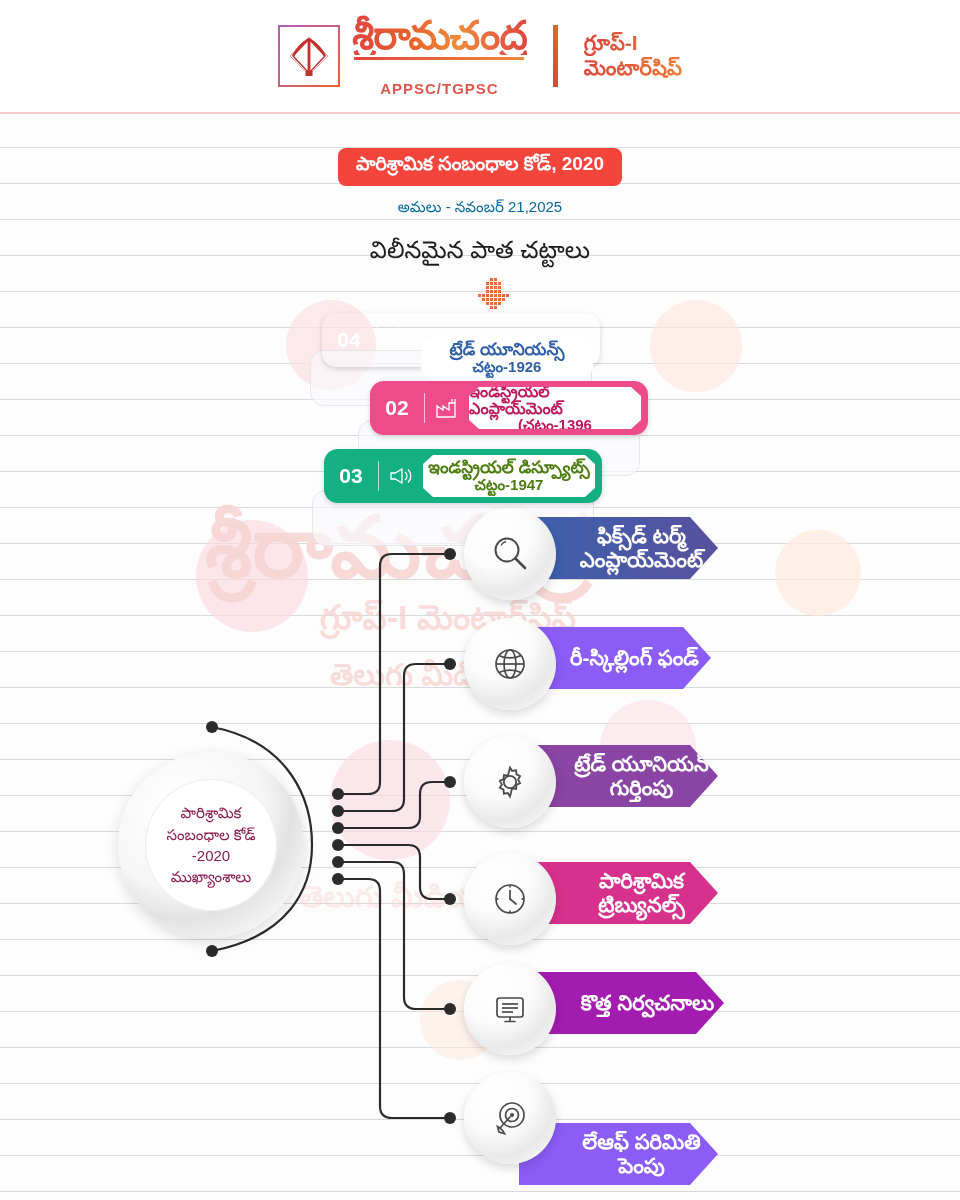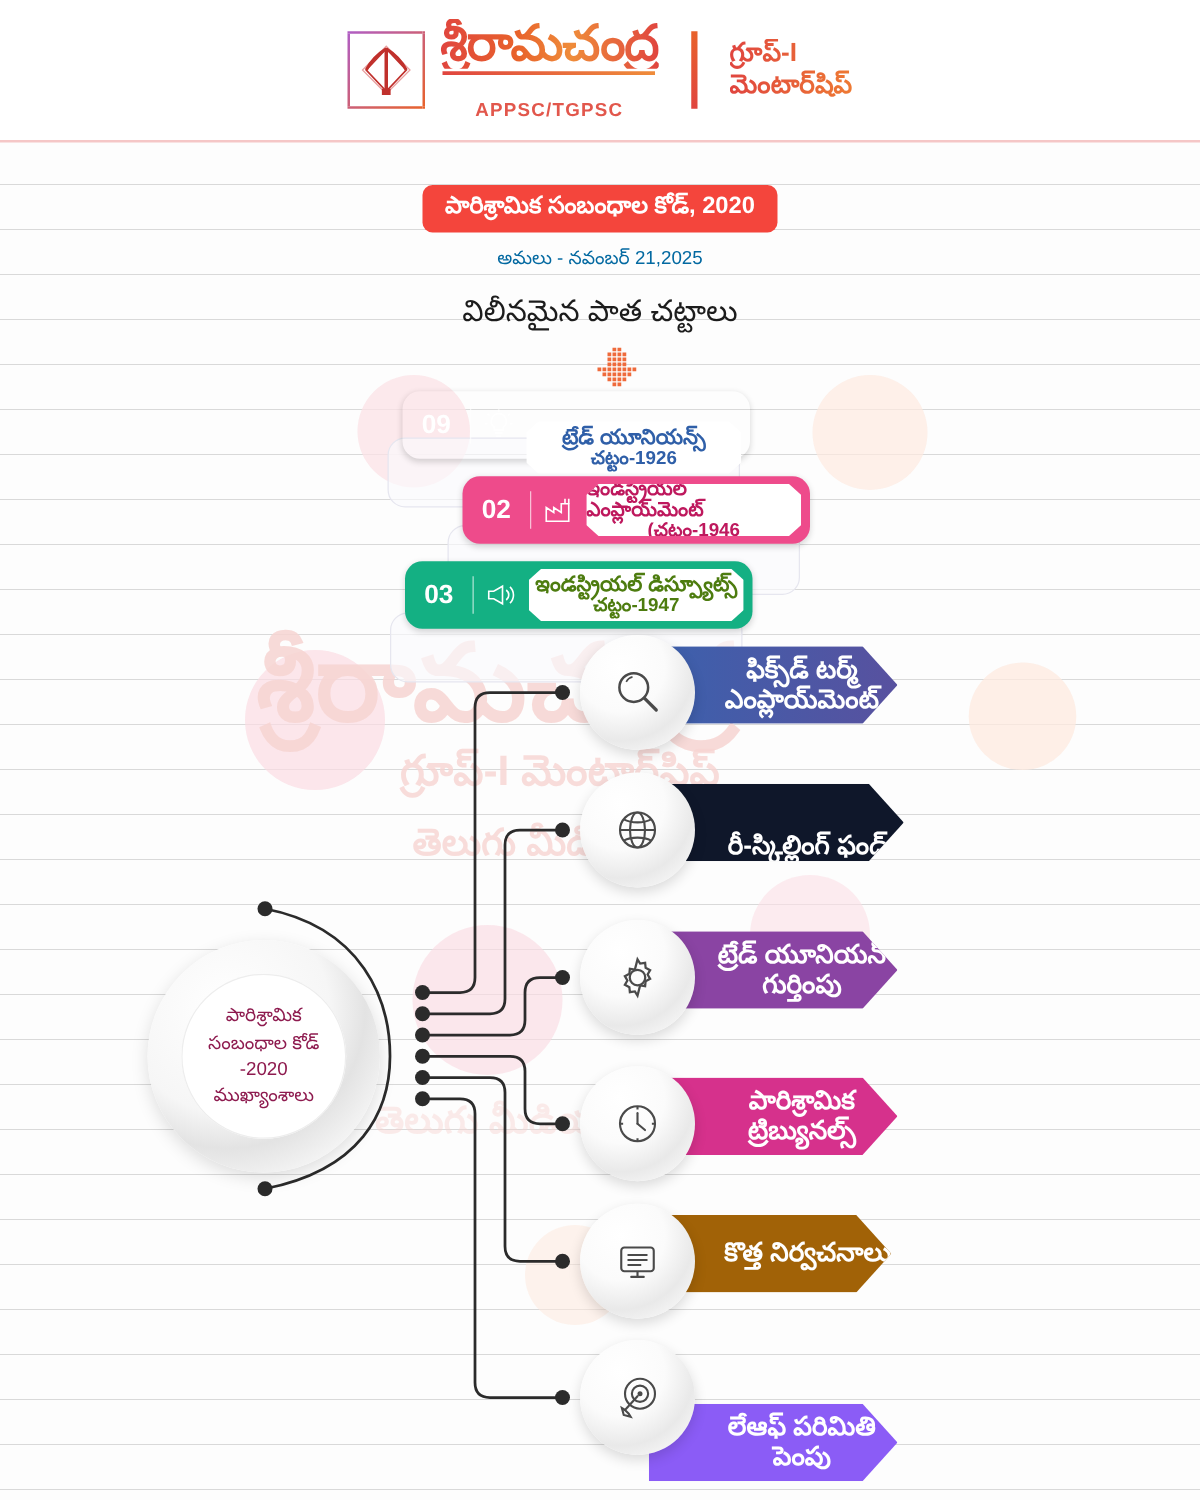--- a/index.html
+++ b/index.html
@@ -249,21 +249,21 @@
           <rect x="24" y="28" width="3" height="3"></rect>
       </g>
     </svg>
   </div>
 
   <div class="law-ghost" style="left:310px;top:350px;width:280px;"></div>
   <div class="law-ghost" style="left:358px;top:420px;width:280px;"></div>
   <div class="law-ghost" style="left:312px;top:490px;width:280px;"></div>
 
   <div class="law-card" style="left:322px;top:313px;width:278px;">
-    <div class="law-num">09</div>
+    <div class="law-num">04</div>
     <div class="law-sep"></div>
     <div class="law-ico">
       <svg width="24" height="26" viewBox="0 0 24 26" fill="none" stroke="#ffffff" stroke-width="1.3">
         <path d="M12 4a6 6 0 0 0-3.6 10.8V17h7.2v-2.2A6 6 0 0 0 12 4z"></path>
         <line x1="9" y1="19.5" x2="15" y2="19.5"></line>
           <line x1="10" y1="22" x2="14" y2="22"></line>
         <line x1="12" y1="0.5" x2="12" y2="2.5"></line>
           <line x1="3" y1="4" x2="4.6" y2="5.4"></line>
         <line x1="21" y1="4" x2="19.4" y2="5.4"></line>
           <line x1="1" y1="12" x2="3" y2="12"></line>
@@ -281,21 +281,21 @@
     <div class="law-sep"></div>
     <div class="law-ico">
       <svg width="26" height="22" viewBox="0 0 26 22" fill="none" stroke="#ffffff" stroke-width="1.3">
         <path d="M3 20V9l6 4V9l6 4V6h6v14z"></path>
         <line x1="18" y1="2" x2="18" y2="6"></line>
           <line x1="21" y1="2" x2="21" y2="6"></line>
       </svg>
     </div>
     <div class="law-label" style="color:#be185d;">
       <b style="font-size:16px;">ఇండస్ట్రియల్ ఎంప్లాయ్‌మెంట్</b>
-      <i>(చట్టం-1946</i>
+      <i>(చట్టం-1396</i>
     </div>
   </div>
 
   <div class="law-card" style="left:324px;top:449px;width:278px;background:#14b083;">
     <div class="law-num">03</div>
     <div class="law-sep"></div>
     <div class="law-ico">
       <svg width="26" height="22" viewBox="0 0 26 22" fill="none" stroke="#ffffff" stroke-width="1.3">
         <path d="M3 8v6h4l7 4V4L7 8z"></path>
           <path d="M17 7a5 5 0 0 1 0 8"></path>
@@ -352,21 +352,21 @@
     </div>
   </div>
   <div class="feat-circle" style="left:464px;top:508px;">
     <svg width="44" height="44" viewBox="0 0 44 44" fill="none" stroke="#4a4a4a" stroke-width="2">
       <circle cx="19" cy="18" r="11.5"></circle>
       <line x1="27.5" y1="26.5" x2="37" y2="36" stroke-linecap="round" stroke-width="2.6"></line>
       <path d="M13 13.5a7.5 7.5 0 0 1 5-4" stroke-width="1.3"></path>
     </svg>
   </div>
 
-  <div class="feat-arrow" style="left:524px;top:627px;width:199px;background:#0f172a;align-items:flex-end;">
+  <div class="feat-arrow" style="left:512px;top:627px;width:199px;background:#8b5cf6;">
     <div>
       <span>రీ-స్కిల్లింగ్ ఫండ్</span>
     </div>
   </div>
   <div class="feat-circle" style="left:464px;top:618px;">
     <svg width="42" height="42" viewBox="0 0 42 42" fill="none" stroke="#4a4a4a" stroke-width="1.7">
       <circle cx="21" cy="21" r="14"></circle>
       <ellipse cx="21" cy="21" rx="6" ry="14"></ellipse>
       <line x1="7" y1="21" x2="35" y2="21"></line>
       <path d="M10 12.5c6 3.2 16 3.2 22 0"></path>
@@ -398,21 +398,21 @@
       <circle cx="21" cy="21" r="14"></circle>
       <line x1="21" y1="21" x2="21" y2="12.5" stroke-linecap="round"></line>
       <line x1="21" y1="21" x2="27" y2="26" stroke-linecap="round"></line>
       <line x1="21" y1="7" x2="21" y2="9.5"></line>
         <line x1="21" y1="32.5" x2="21" y2="35"></line>
       <line x1="7" y1="21" x2="9.5" y2="21"></line>
         <line x1="32.5" y1="21" x2="35" y2="21"></line>
     </svg>
   </div>
 
-  <div class="feat-arrow" style="left:514px;top:972px;width:199px;background:#a16207;justify-content:flex-end;">
+  <div class="feat-arrow" style="left:525px;top:972px;width:199px;background:#a21caf;">
     <div>
       <span>కొత్త నిర్వచనాలు</span>
     </div>
   </div>
   <div class="feat-circle" style="left:464px;top:963px;">
     <svg width="42" height="42" viewBox="0 0 42 42" fill="none" stroke="#4a4a4a" stroke-width="1.7">
       <rect x="8" y="10" width="26" height="19" rx="2.5"></rect>
       <line x1="13" y1="16" x2="29" y2="16"></line>
         <line x1="13" y1="20" x2="29" y2="20"></line>
         <line x1="13" y1="24" x2="24" y2="24"></line>

